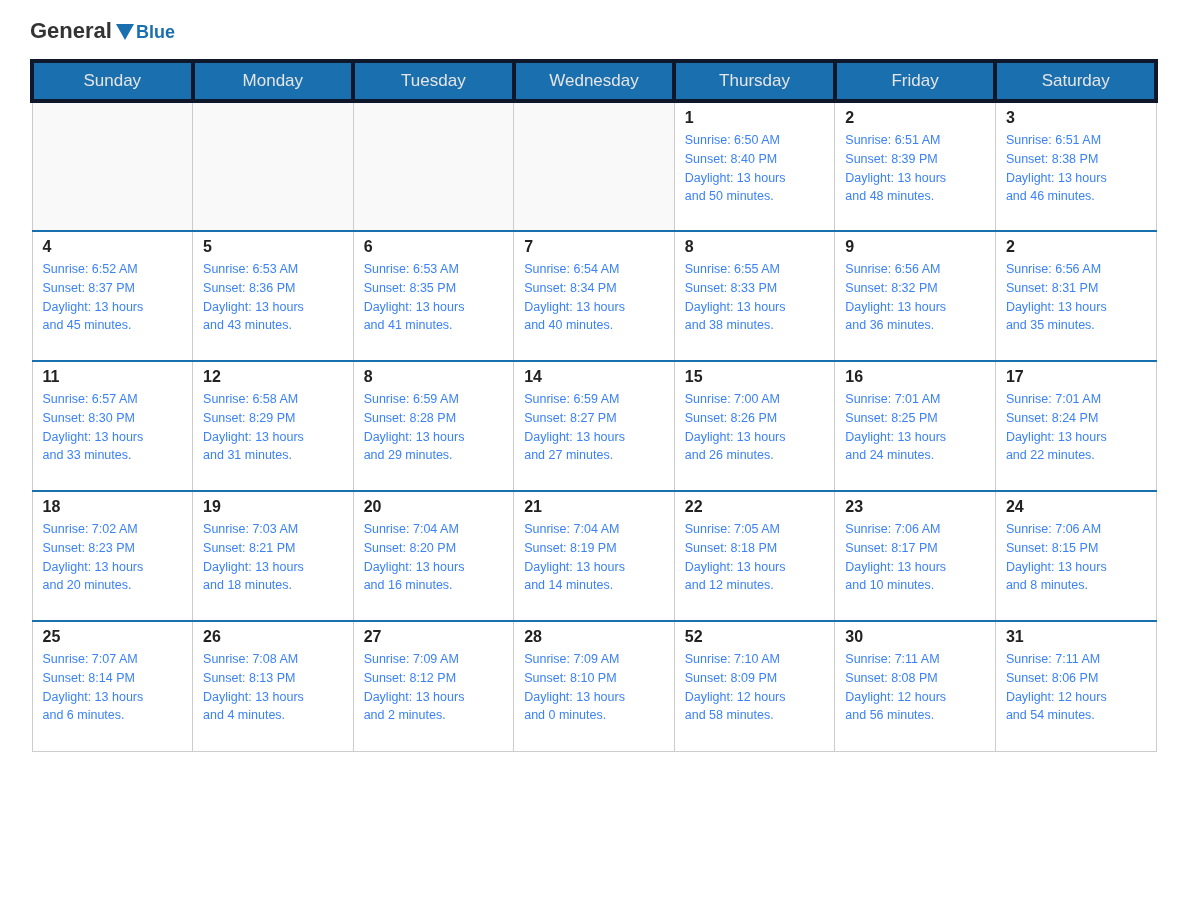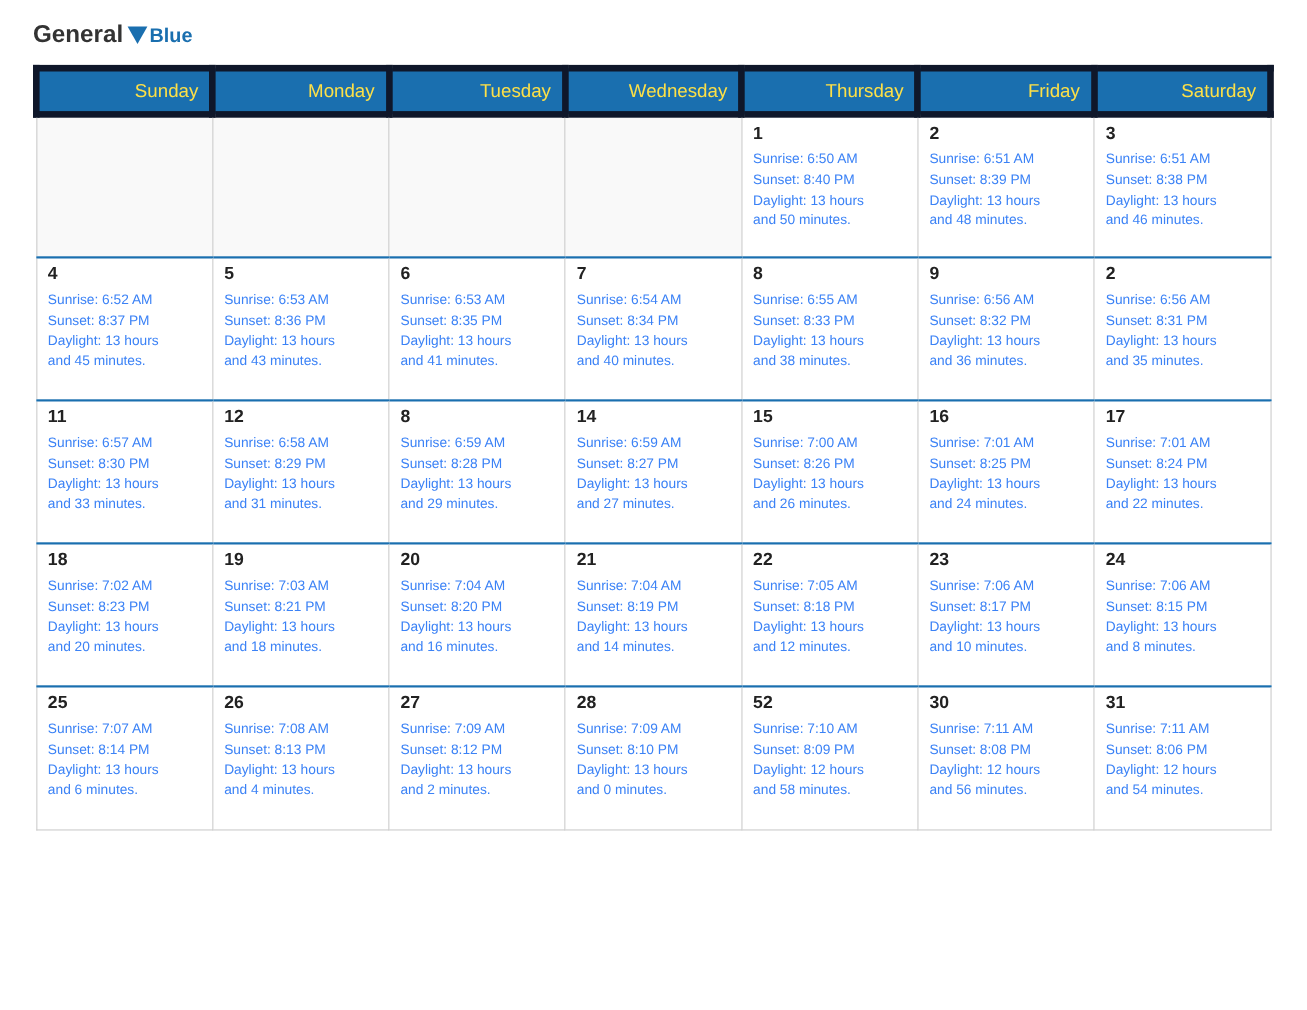--- a/index.html
+++ b/index.html
@@ -48,26 +48,26 @@
       color: #444;
       margin-top: 6px;
     }
     .calendar {
       width: 100%;
       border-collapse: collapse;
       border: 1px solid #ccc;
     }
     .calendar th {
       background: #1a6faf;
-      color: #fde047;
+      color: #e5e5e5;
       font-size: 17px;
       font-weight: normal;
       padding: 8px 10px;
-      text-align: right;
-      border: 6px solid #0f172a;
+      text-align: center;
+      border: 4px solid #0f172a;
     }
     .calendar td {
       width: 14.28%;
       vertical-align: top;
       padding: 6px 10px 10px 10px;
       border: 1px solid #ccc;
       font-size: 13px;
       color: #333;
       min-height: 110px;
       height: 130px;

